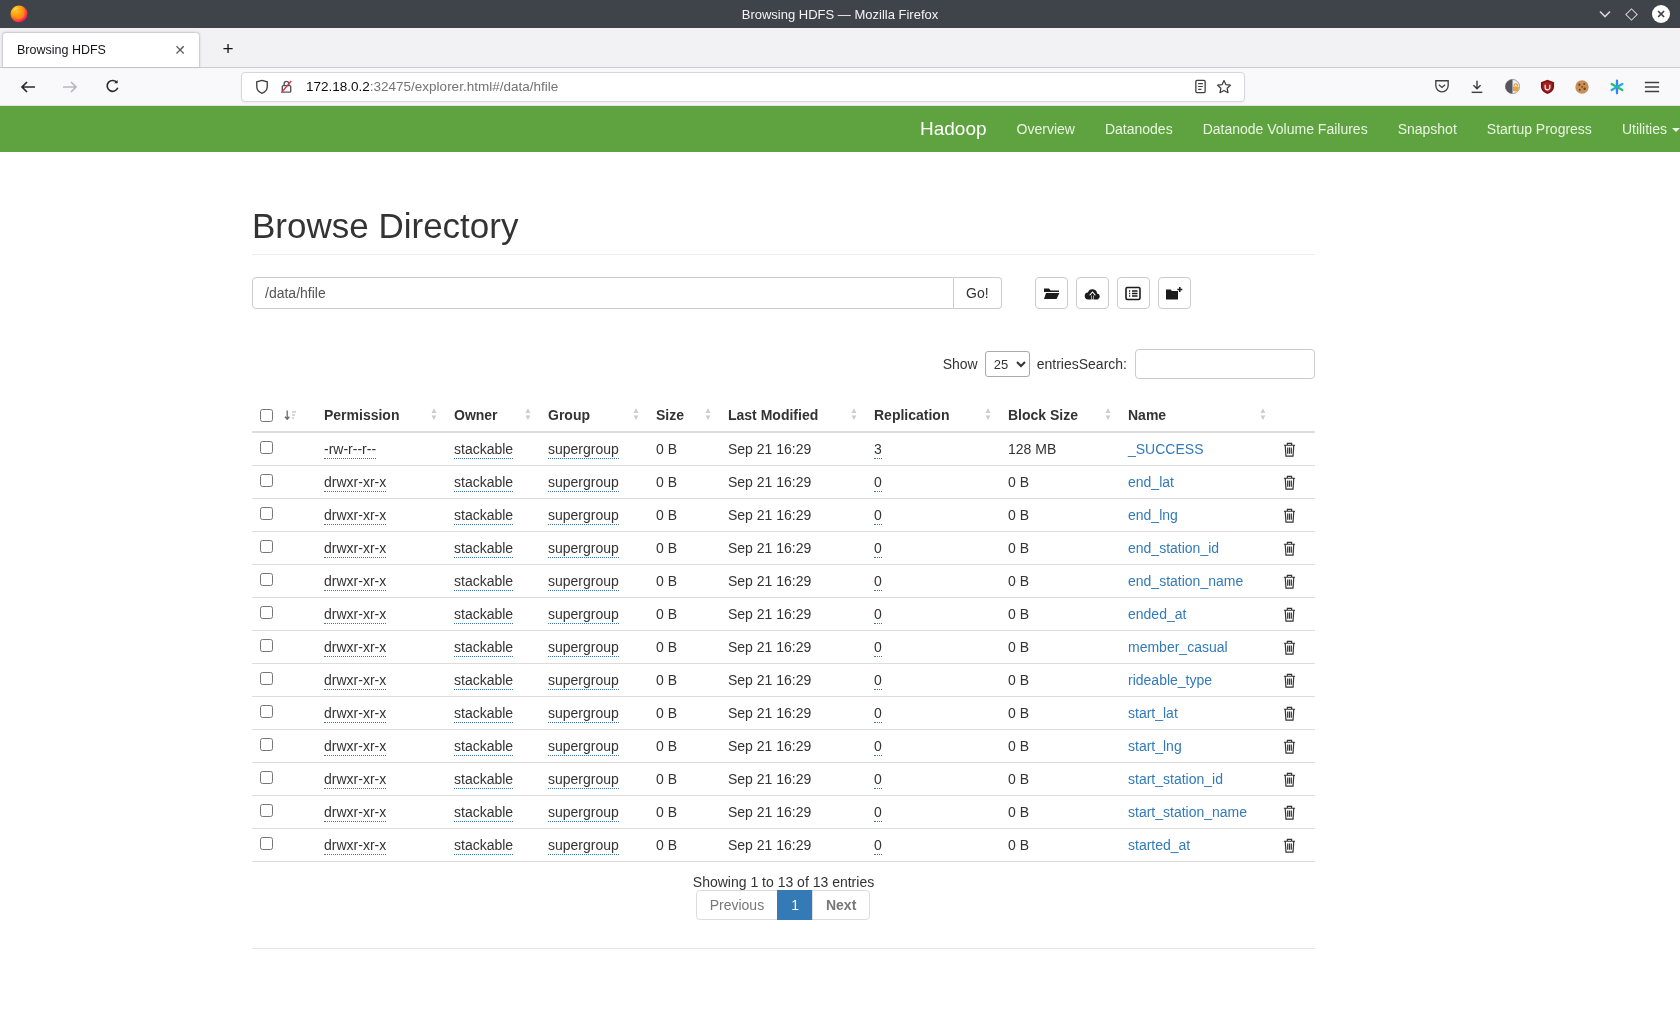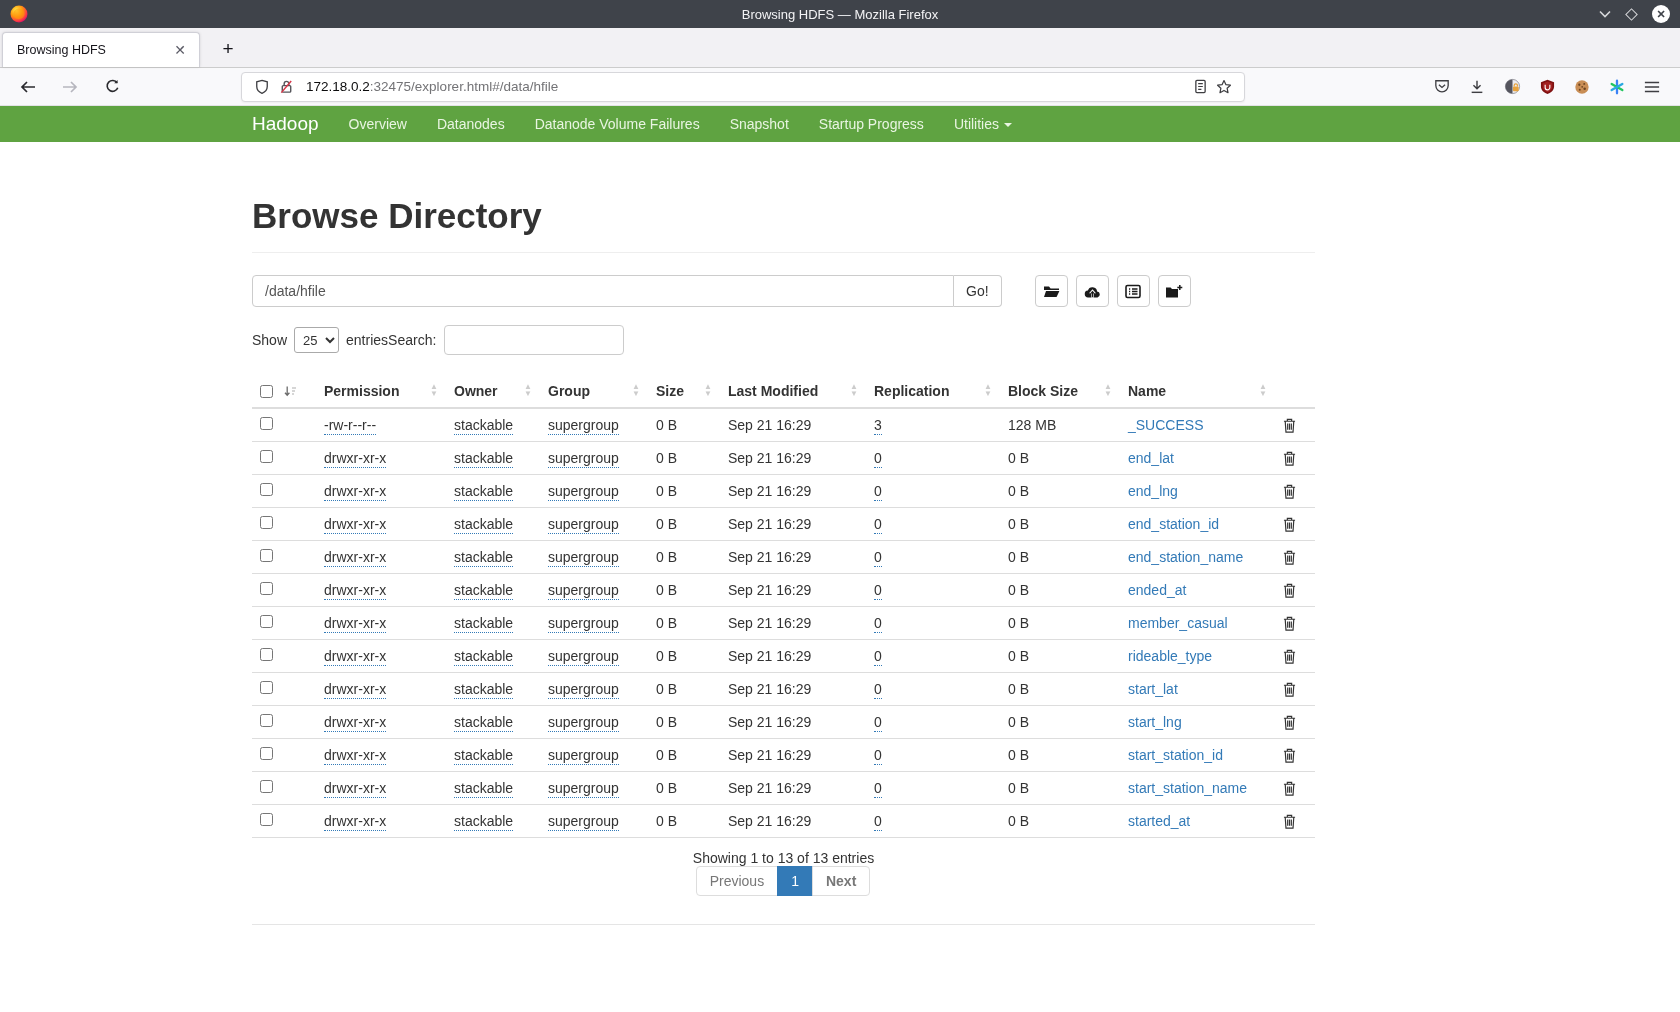--- a/index.html
+++ b/index.html
@@ -23,36 +23,36 @@
   .toolbar { height:38px; background:#f9f9fb; display:flex; align-items:center; border-bottom:1px solid #e3e3e6; }
   .nav-btns { display:flex; align-items:center; gap:18px; padding-left:16px; }
   .tool-ic { display:flex; align-items:center; justify-content:center; width:24px; height:24px; border-radius:4px; }
   .urlbar { width:1004px; height:30px; margin-left:117px; background:#fff; border:1px solid #d7d7db; border-radius:4px; display:flex; align-items:center; padding:0 8px; box-shadow:0 1px 2px rgba(0,0,0,.05); }
   .url-text { flex:1; font-size:13.5px; margin-left:8px; white-space:nowrap; overflow:hidden; }
   .url-host { color:#0c0c0d; }
   .url-rest { color:#737376; }
   .toolbar-right { display:flex; align-items:center; gap:11px; margin-left:auto; padding-right:16px; }
 
   
-  .hnav { height:36px; background:#5fa341; display:flex; align-items:center; padding-left:252px; }
+  .hnav { height:46px; background:#5fa341; display:flex; align-items:center; padding-left:252px;justify-content:flex-end; }
   .hbrand { color:#fff; font-size:19px; margin-right:30px; text-decoration:none; }
   .hnav ul { list-style:none; display:flex; align-items:center; gap:30px; }
   .hnav li a { color:#e9f5e2; font-size:14px; text-decoration:none; }
   .caret { display:inline-block; margin-left:5px; vertical-align:middle; border-top:4px solid #e9f5e2; border-left:4px solid transparent; border-right:4px solid transparent; }
 
   
   .content { width:1063px; margin-left:252px; }
-  h1.page-title { font-size:35px; font-weight:700; color:#333; margin-top:54px; padding-bottom:16px; border-bottom:1px solid #eee; }
+  h1.page-title { font-size:35px; font-weight:400; color:#333; margin-top:54px; padding-bottom:8px; border-bottom:1px solid #eee; }
   .path-row { display:flex; align-items:center; margin-top:22px; }
   .path-input { width:702px; height:32px; border:1px solid #ccc; border-radius:4px 0 0 4px; padding:6px 12px; font-size:14px; color:#555; font-family:inherit; outline:none; }
   .go-btn { height:32px; padding:0 12px; font-size:14px; color:#333; background:#fff; border:1px solid #ccc; border-left:none; border-radius:0 4px 4px 0; font-family:inherit; }
   .icon-btns { display:flex; gap:8px; margin-left:33px; }
   .ibtn { width:33px; height:32px; background:#fff; border:1px solid #ccc; border-radius:4px; display:flex; align-items:center; justify-content:center; }
 
-  .controls-row { display:flex; align-items:center; justify-content:flex-start; margin-top:18px; }
+  .controls-row { display:flex; align-items:center; justify-content:flex-end; margin-top:40px; }
   .show-group { display:flex; align-items:center; gap:7px; font-size:14px; color:#333; }
   .len-select { height:26px; font-size:13px; color:#333; border:1px solid #aaa; border-radius:3px; background:#fff; padding:0 4px; font-family:inherit; }
   .search-group { display:flex; align-items:center; font-size:14px; color:#333; }
   .search-input { width:180px; height:30px; margin-left:8px; border:1px solid #ccc; border-radius:4px; padding:4px 8px; font-size:14px; font-family:inherit; }
 
   table.files { width:1063px; margin-top:20px; border-collapse:collapse; table-layout:fixed; border-bottom:1px solid #ddd; }
   table.files th { text-align:left; font-size:14px; color:#333; font-weight:700; padding:8px; border-bottom:2px solid #ddd; }
   table.files td { font-size:14px; color:#333; padding:8px; border-top:1px solid #ddd; overflow:hidden; white-space:nowrap; }
   .th-flex { display:flex; align-items:center; justify-content:space-between; }
   .sort-both { display:flex; flex-direction:column; color:#ccc; font-size:8px; line-height:.85; letter-spacing:0; }

